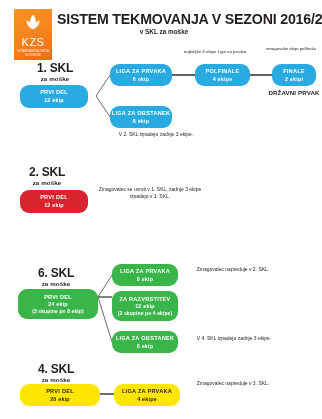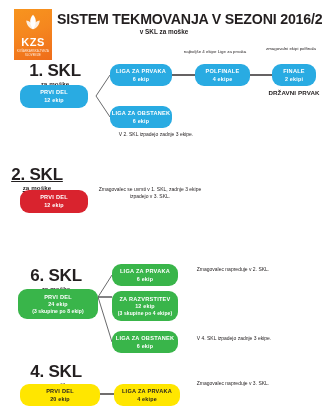--- a/index.html
+++ b/index.html
@@ -13,21 +13,21 @@
   
   .logo{
     position:absolute;left:14px;top:9px;width:38px;height:51px;
     background:linear-gradient(160deg,#f7941e 0%,#f5871f 45%,#ef6c1a 100%);
     display:flex;flex-direction:column;align-items:center;justify-content:flex-start;
     padding-top:4px;box-sizing:border-box;
   }
   .logo .ball{width:22px;height:22px;position:relative;}
   .logo .ball svg{display:block;}
   .logo .kzs{
-    color:#fff;font-weight:bold;font-size:11px;letter-spacing:.5px;
+    color:#fff;font-weight:normal;font-size:11px;letter-spacing:.5px;
     margin-top:2px;line-height:1;
   }
   .logo .sub{
     color:#fff;font-size:2.6px;line-height:1.35;text-align:center;
     margin-top:2px;letter-spacing:.2px;opacity:.95;
   }
   .title{
     position:absolute;left:57px;top:11px;width:262px;
     font-size:14.2px;font-weight:bold;letter-spacing:-0.2px;
     color:#231f20;white-space:nowrap;
@@ -47,21 +47,21 @@
   .node .l1{font-size:5.6px;font-weight:bold;letter-spacing:.25px;}
   .node .l2{font-size:5.4px;font-weight:bold;letter-spacing:.2px;margin-top:1px;}
   .node .l3{font-size:5.0px;font-weight:bold;letter-spacing:.1px;margin-top:.5px;}
 
   .blue{background:#29abe2;}
   .red{background:#d9232e;}
   .green{background:#39b54a;}
   .yellow{background:#ffe600;color:#231f20;}
 
   .skl-head{position:absolute;text-align:center;}
-  .skl-head .big{font-size:17px;font-weight:bold;color:#231f20;line-height:1;letter-spacing:-.2px;}
+  .skl-head .big{font-size:12px;font-weight:bold;color:#231f20;line-height:1;letter-spacing:-.2px;}
   .skl-head .small{font-size:6.2px;font-weight:bold;color:#231f20;margin-top:1px;letter-spacing:.1px;}
 
   .note{
     position:absolute;font-size:5.0px;line-height:1.45;color:#231f20;
     text-align:center;font-weight:normal;
   }
   .caption{
     position:absolute;font-size:4.4px;line-height:1.4;color:#231f20;
     text-align:center;
   }
@@ -146,21 +146,21 @@
   </div>
 
   <div class="champ" style="left:268px;top:89px;width:52px;">
     <span>DRŽAVNI PRVAK</span>
   </div>
 
   <div class="note" style="left:104px;top:131px;width:104px;">
     <span>V 2. SKL izpadejo zadnje 3 ekipe.</span>
   </div>
 
-  <div class="skl-head" style="left:0;top:166px;width:74px;text-decoration:underline;">
+  <div class="skl-head" style="left:10px;top:166px;width:74px;">
     <div class="big">2. SKL</div>
     <div class="small">za moške</div>
   </div>
 
   <div class="node red" style="left:20px;top:190px;width:68px;height:23px;">
     <span class="l1">PRVI DEL</span>
     <span class="l2">12 ekip</span>
   </div>
 
   <div class="note" style="left:98px;top:186px;width:104px;">

